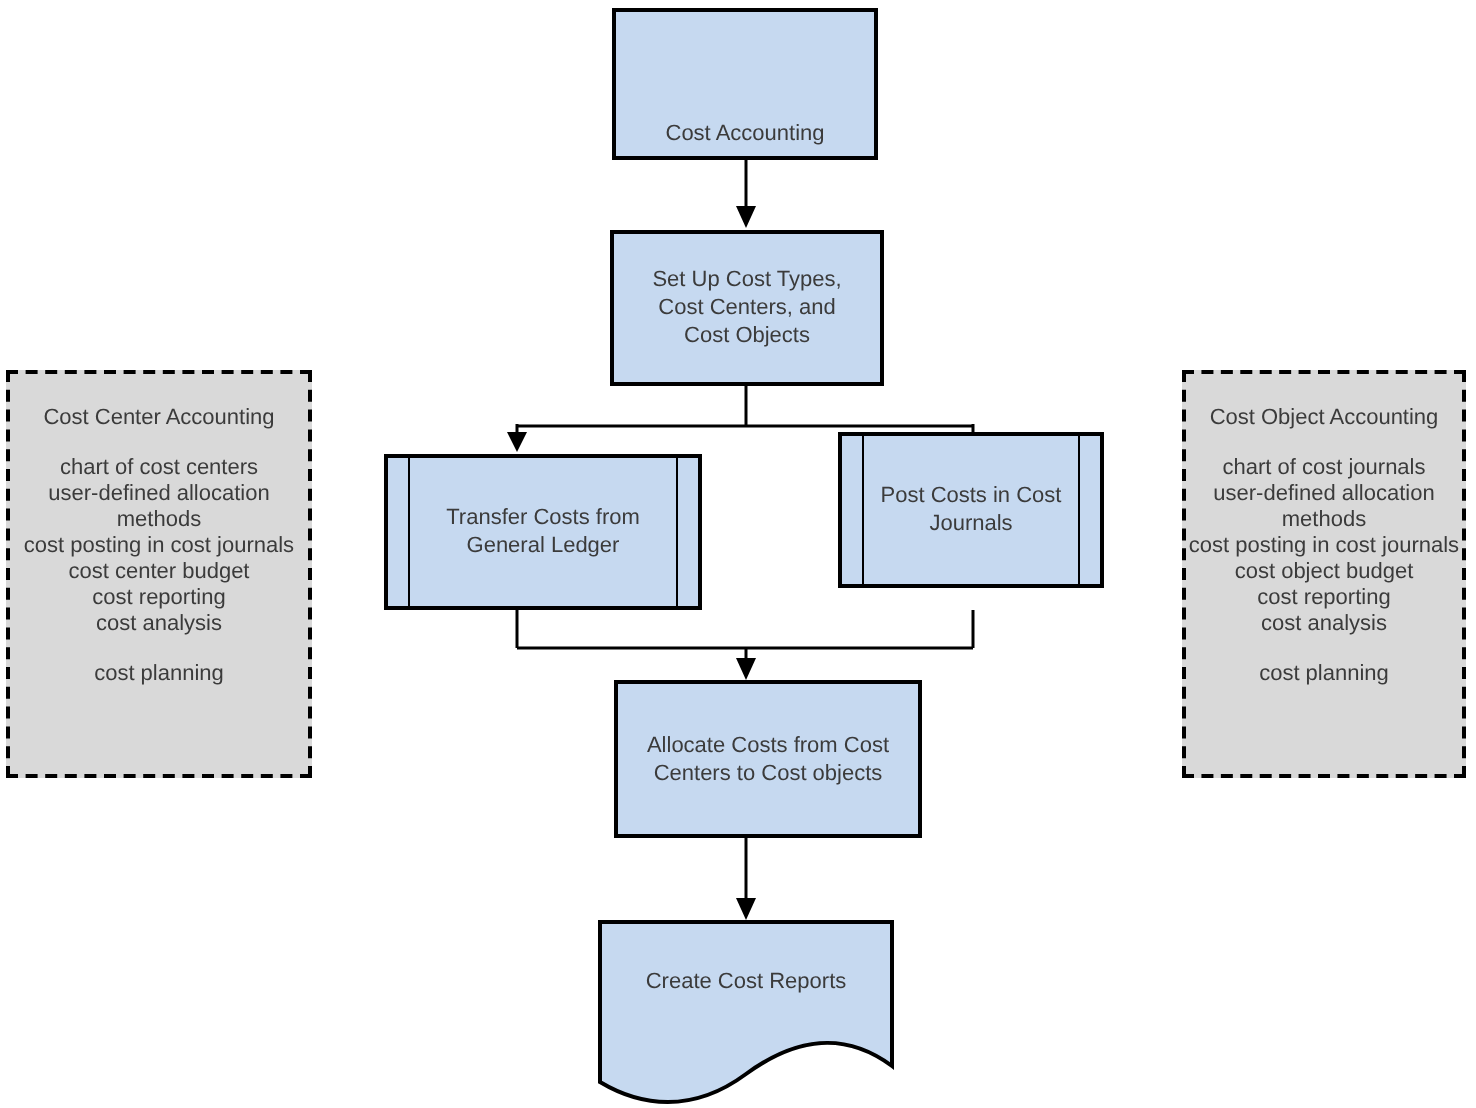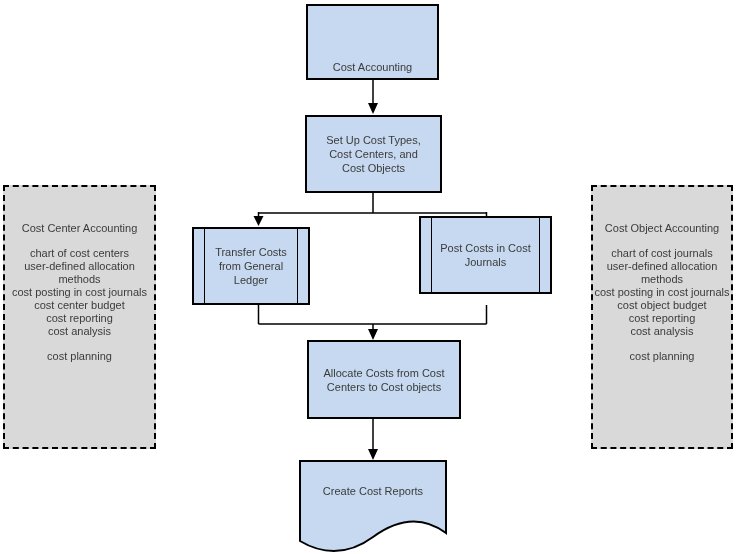--- a/index.html
+++ b/index.html
@@ -26,21 +26,21 @@
     align-items: center;
     justify-content: center;
     text-align: center;
     font-size: 11px;
     line-height: 14px;
     color: #3b3b3b;
     padding: 4px 10px;
   }
   .node-cost-accounting { left: 306px; top: 4px;   width: 133px; height: 76px; align-items: flex-end; }
   .node-setup           { left: 305px; top: 115px; width: 137px; height: 78px; }
-  .node-transfer        { left: 192px; top: 227px; width: 118px; height: 78px; padding: 4px 18px; }
+  .node-transfer        { left: 192px; top: 227px; width: 159px; height: 78px; padding: 4px 18px; }
   .node-post            { left: 419px; top: 216px; width: 133px; height: 78px; padding: 4px 18px; }
   .node-allocate        { left: 307px; top: 340px; width: 154px; height: 79px; }
   .sidebar-line {
     position: absolute;
     top: 0; bottom: 0;
     width: 0;
     border-left: 1.5px solid #000000;
   }
   .sidebar-line.left  { left: 10px; }
   .sidebar-line.right { right: 10px; }
@@ -56,28 +56,28 @@
     display: flex;
     align-items: center;
     justify-content: center;
     text-align: right;
     font-size: 11px;
     color: #3b3b3b;
   }
   .panel {
     position: absolute;
     top: 185px;
-    height: 264px;
+    height: 204px;
     background: #d9d9d9;
     border: 2px dashed #000000;
     font-size: 11px;
     line-height: 13px;
     text-align: center;
     color: #3b3b3b;
-    padding-top: 35px;
+    padding-top: 16px;
   }
   .panel-left  { left: 3px;   width: 153px; }
   .panel-right { left: 591px; width: 142px; }
   .panel-title { line-height: 13px; }
   .panel-group1 { margin-top: 12px; }
   .panel-group2 { margin-top: 12px; }
 </style>
 </head>
 <body>
 

